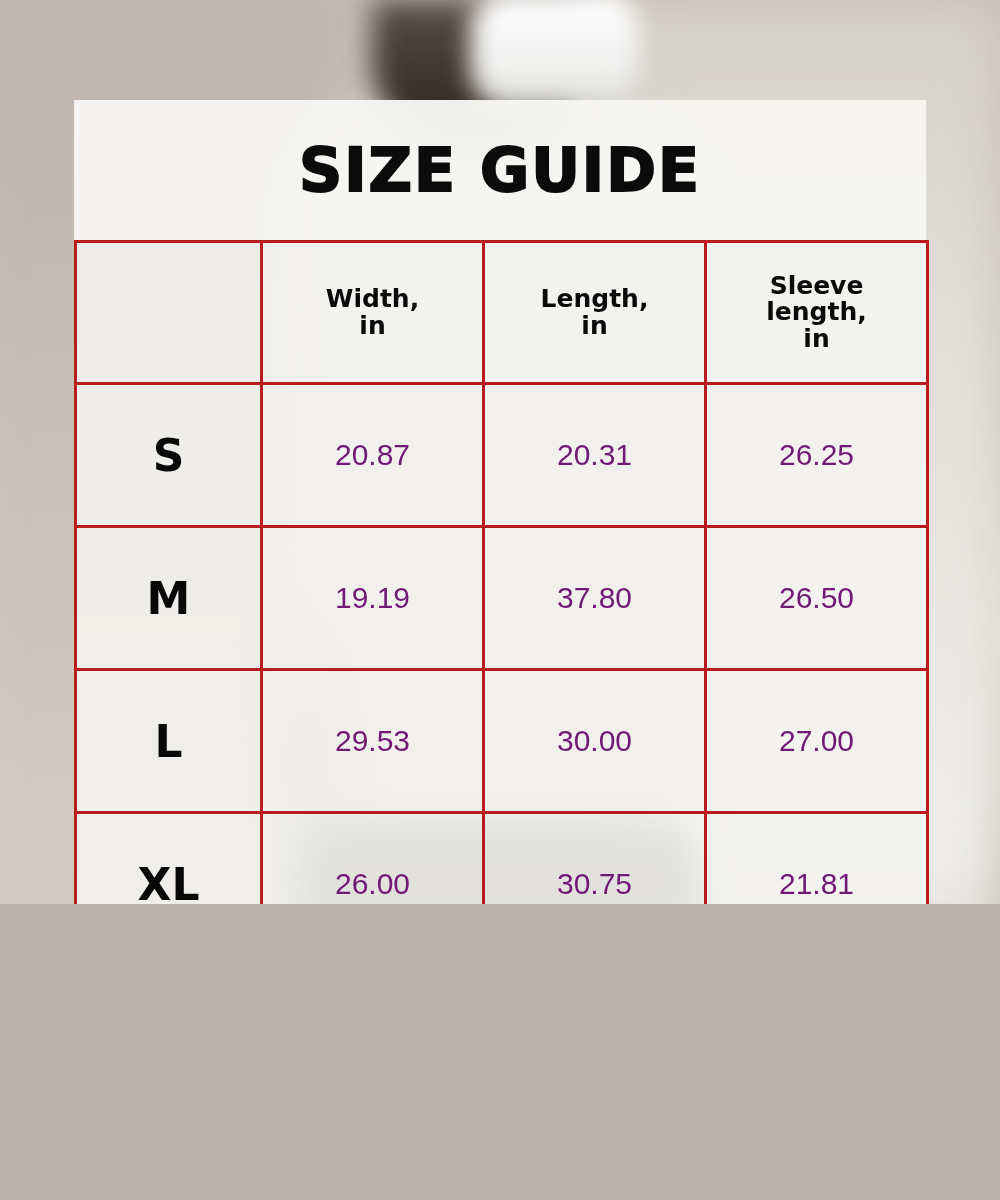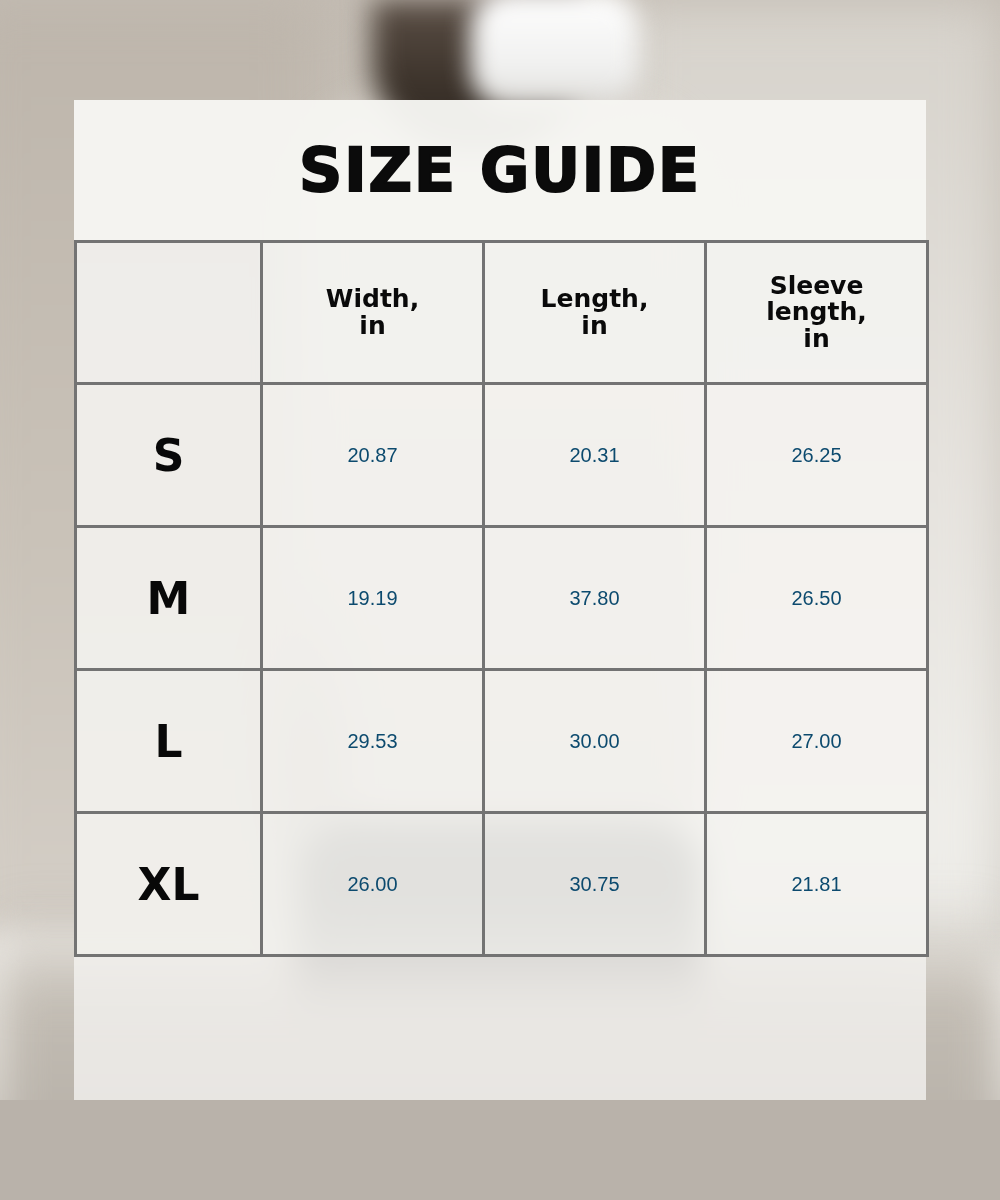--- a/index.html
+++ b/index.html
@@ -11,21 +11,21 @@
     height: 1200px;
     overflow: hidden;
     font-family: "Liberation Sans", sans-serif;
     background: #b9b2aa;
   }
 
   
   #page {
     position: relative;
     width: 1000px;
-    height: 1100px;
+    height: 904px;
     overflow: hidden;
   }
   .bg-base {
     position: absolute;
     inset: 0;
     background:
       linear-gradient(180deg, #c3bcb3 0%, #c8c2b9 28%, #cfcac3 52%, #d8d4cd 70%, #cfcbc4 86%, #bdb8b0 100%);
   }
   .bg-wall-right {
     position: absolute;
@@ -126,21 +126,21 @@
     -webkit-text-stroke: 2px #0b0b0b;
   }
 
   table.size-table {
     width: 852px;
     border-collapse: collapse;
     table-layout: fixed;
   }
   table.size-table td,
   table.size-table th {
-    border: 3px solid #737373;
+    border: 3px solid #b91c1c;
     text-align: center;
     vertical-align: middle;
     padding: 0;
   }
   .col-size   { width: 186px; }
   .col-val    { width: 222px; }
 
   thead tr { height: 142px; }
   tbody tr { height: 143px; }
 
@@ -159,22 +159,22 @@
     background: rgba(240,239,235,0.74);
     font-family: "DejaVu Sans", sans-serif;
     font-weight: 700;
     font-size: 44px;
     color: #080808;
   }
   td.val-cell {
     background: rgba(244,243,240,0.58);
     font-family: "Liberation Sans", sans-serif;
     font-weight: 400;
-    font-size: 20px;
-    color: #0c4a6e;
+    font-size: 30px;
+    color: #701a75;
   }
   
   tbody tr.row-xl td.val-cell,
   tbody tr.row-2xl td.val-cell {
     background: rgba(244,243,240,0.50);
   }
 </style>
 </head>
 <body>
 

